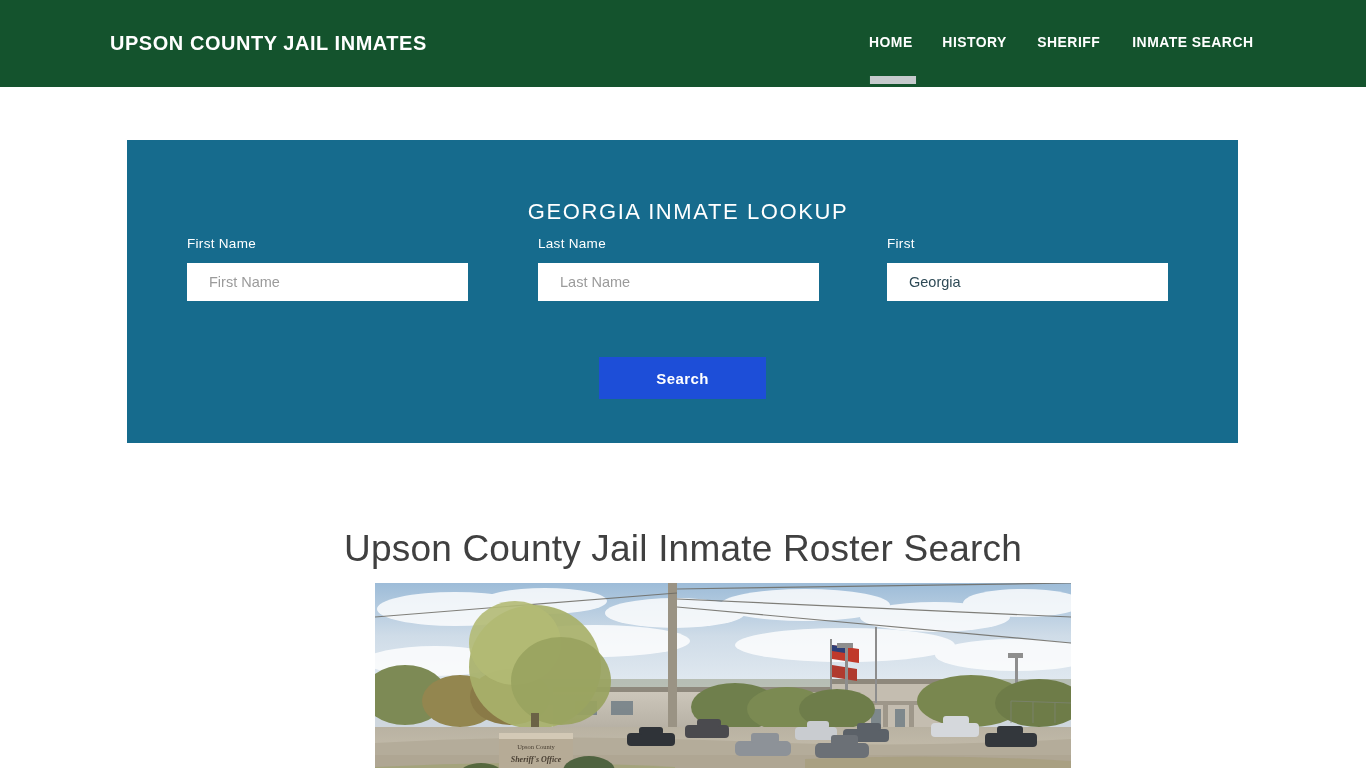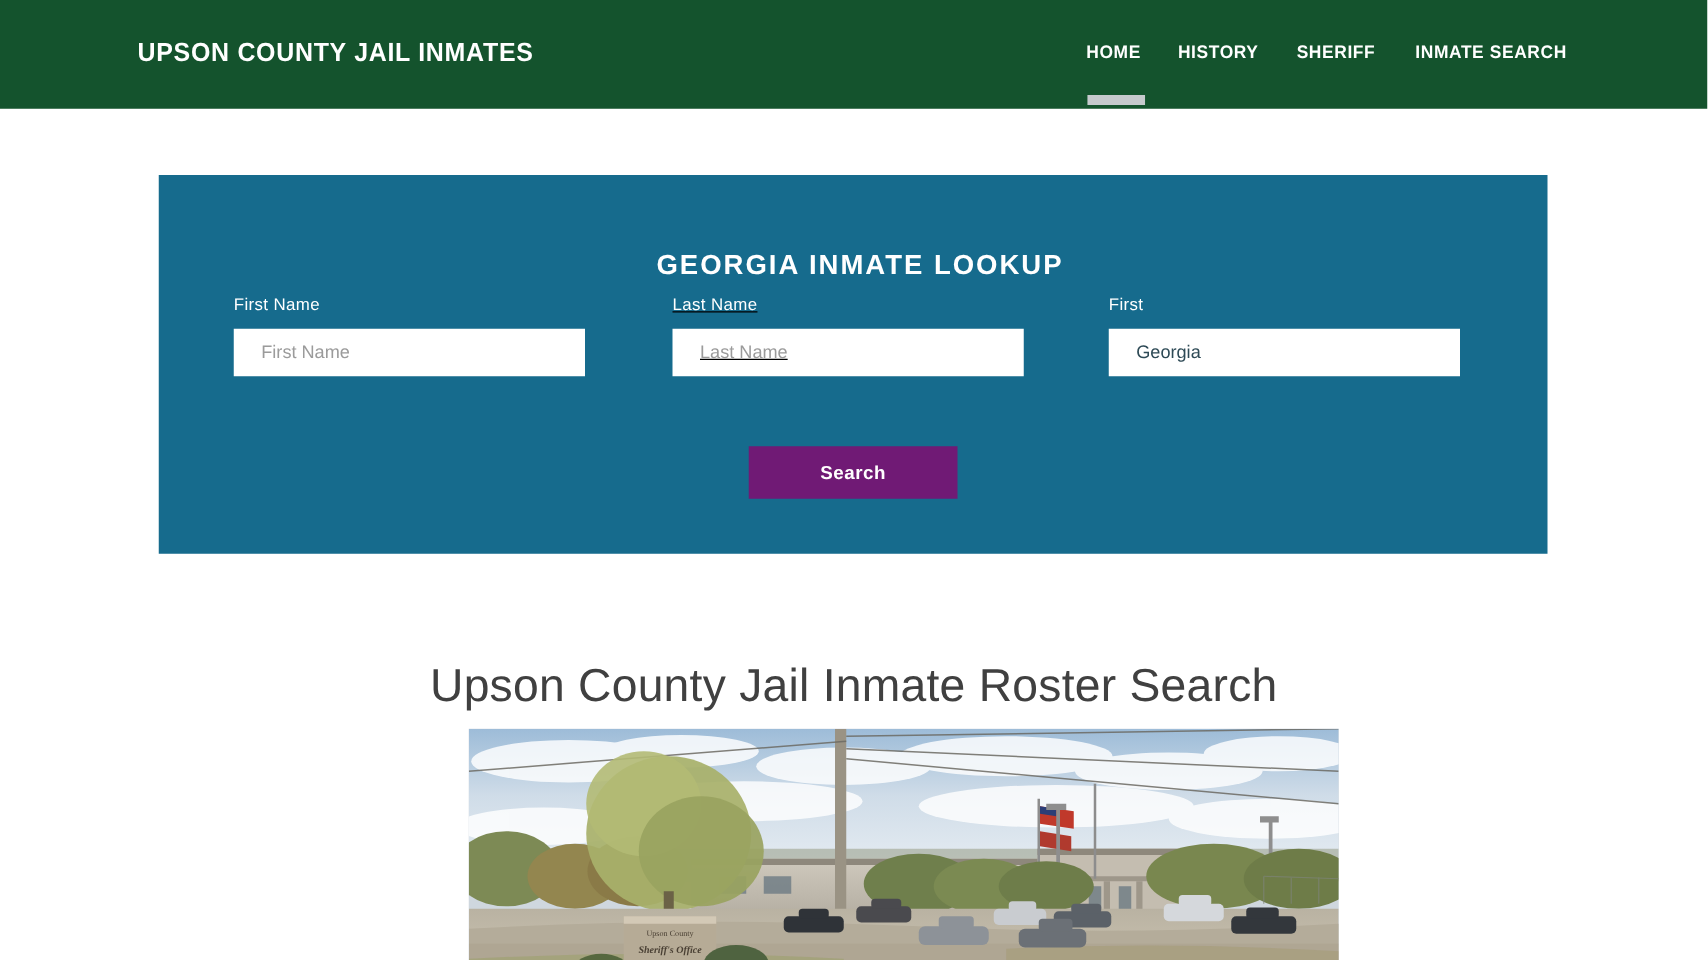--- a/index.html
+++ b/index.html
@@ -89,37 +89,37 @@
   }
   .lookup-title {
     position: absolute;
     left: 11px;
     right: 0;
     top: 41px;
     text-align: center;
     color: #ffffff;
     font-family: "Liberation Sans Narrow", "Liberation Sans", sans-serif;
     font-size: 22px;
-    font-weight: bold;
+    font-weight: normal;
     letter-spacing: 1.6px;
     text-transform: uppercase;
   }
   .form-row {
     position: absolute;
     left: 0;
     top: 96px;
     width: 1111px;
     display: flex;
   }
   .field-group {
     width: 355px;
     padding: 0 0 0 60px;
   }
   .field-group:nth-child(1) { padding-left: 60px; }
-  .field-group:nth-child(2) { padding-left: 56px; text-decoration: underline; }
+  .field-group:nth-child(2) { padding-left: 56px; }
   .field-group:nth-child(3) { padding-left: 50px; }
   .field-label {
     display: block;
     color: #ffffff;
     font-family: "Liberation Sans Narrow", "Liberation Sans", sans-serif;
     font-size: 13.5px;
     font-weight: normal;
     letter-spacing: 0.3px;
     margin-bottom: 12px;
   }
@@ -143,21 +143,21 @@
     position: absolute;
     left: 0;
     right: 0;
     top: 217px;
     display: flex;
     justify-content: center;
   }
   .search-btn {
     width: 167px;
     height: 42px;
-    background: #701a75;
+    background: #1d4ed8;
     border: none;
     color: #ffffff;
     font-family: "Liberation Sans Narrow", "Liberation Sans", sans-serif;
     font-size: 15px;
     font-weight: bold;
     letter-spacing: 0.4px;
     cursor: pointer;
   }
 
   

